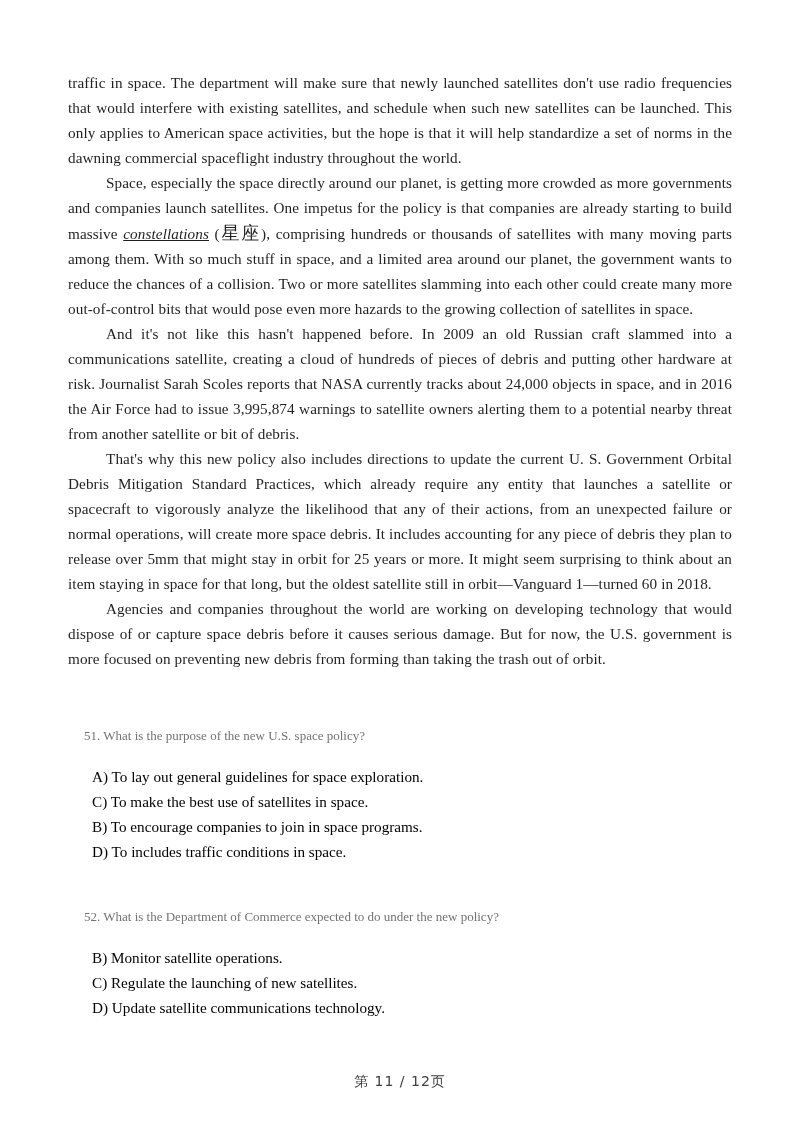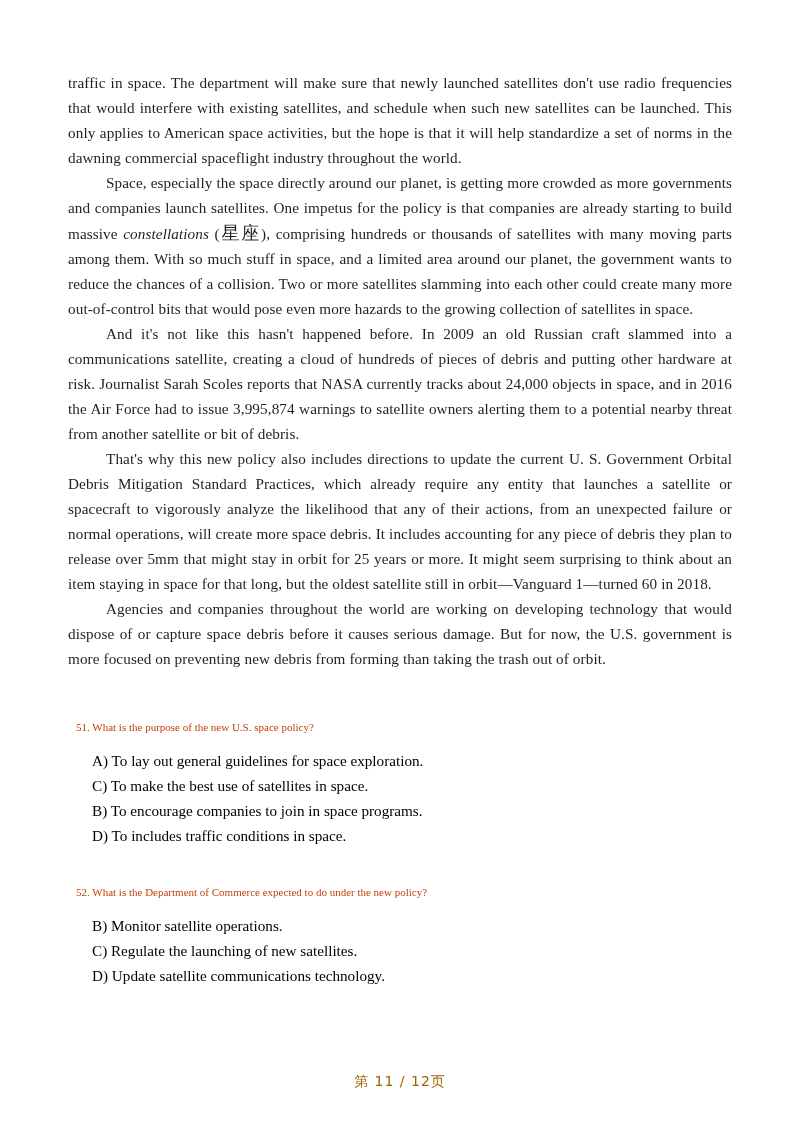--- a/index.html
+++ b/index.html
@@ -38,38 +38,39 @@
     margin: 0;
     text-indent: 38px;
     color: #1f1f1f;
     letter-spacing: 0.1px;
   }
   .para.cont {
     text-indent: 0;
   }
   .para i {
     font-style: italic;
+    text-decoration: underline;
   }
   .cjk {
     font-family: "DejaVu Sans", "Liberation Sans", sans-serif;
     font-size: 18px;
   }
   
   .q-block {
     margin-top: 0;
   }
   .q-spacer-1 { height: 36px; }
   .q-spacer-2 { height: 24px; }
   .q-stem {
-    font-size: 11px;
+    font-size: 13px;
     line-height: 25px;
-    margin: 8px;
+    margin: 16px;
     text-indent: 0;
     white-space: nowrap;
-    color: #c2410c;
+    color: #737373;
   }
   .q-options {
     margin: 0;
     padding: 0;
     list-style: none;
   }
   .q-option {
     font-size: 15.2px;
     line-height: 25px;
     margin: 0;
@@ -82,21 +83,21 @@
     position: absolute;
     left: 0;
     top: 1072px;
     width: 800px;
     text-align: center;
   }
   .footer-text {
     display: inline-block;
     font-family: "DejaVu Sans", "Liberation Sans", sans-serif;
     font-size: 14px;
-    color: #a16207;
+    color: #404040;
     letter-spacing: 1px;
   }
 </style>
 </head>
 <body>
 
 <div class="page">
 
   <div class="content">
 

